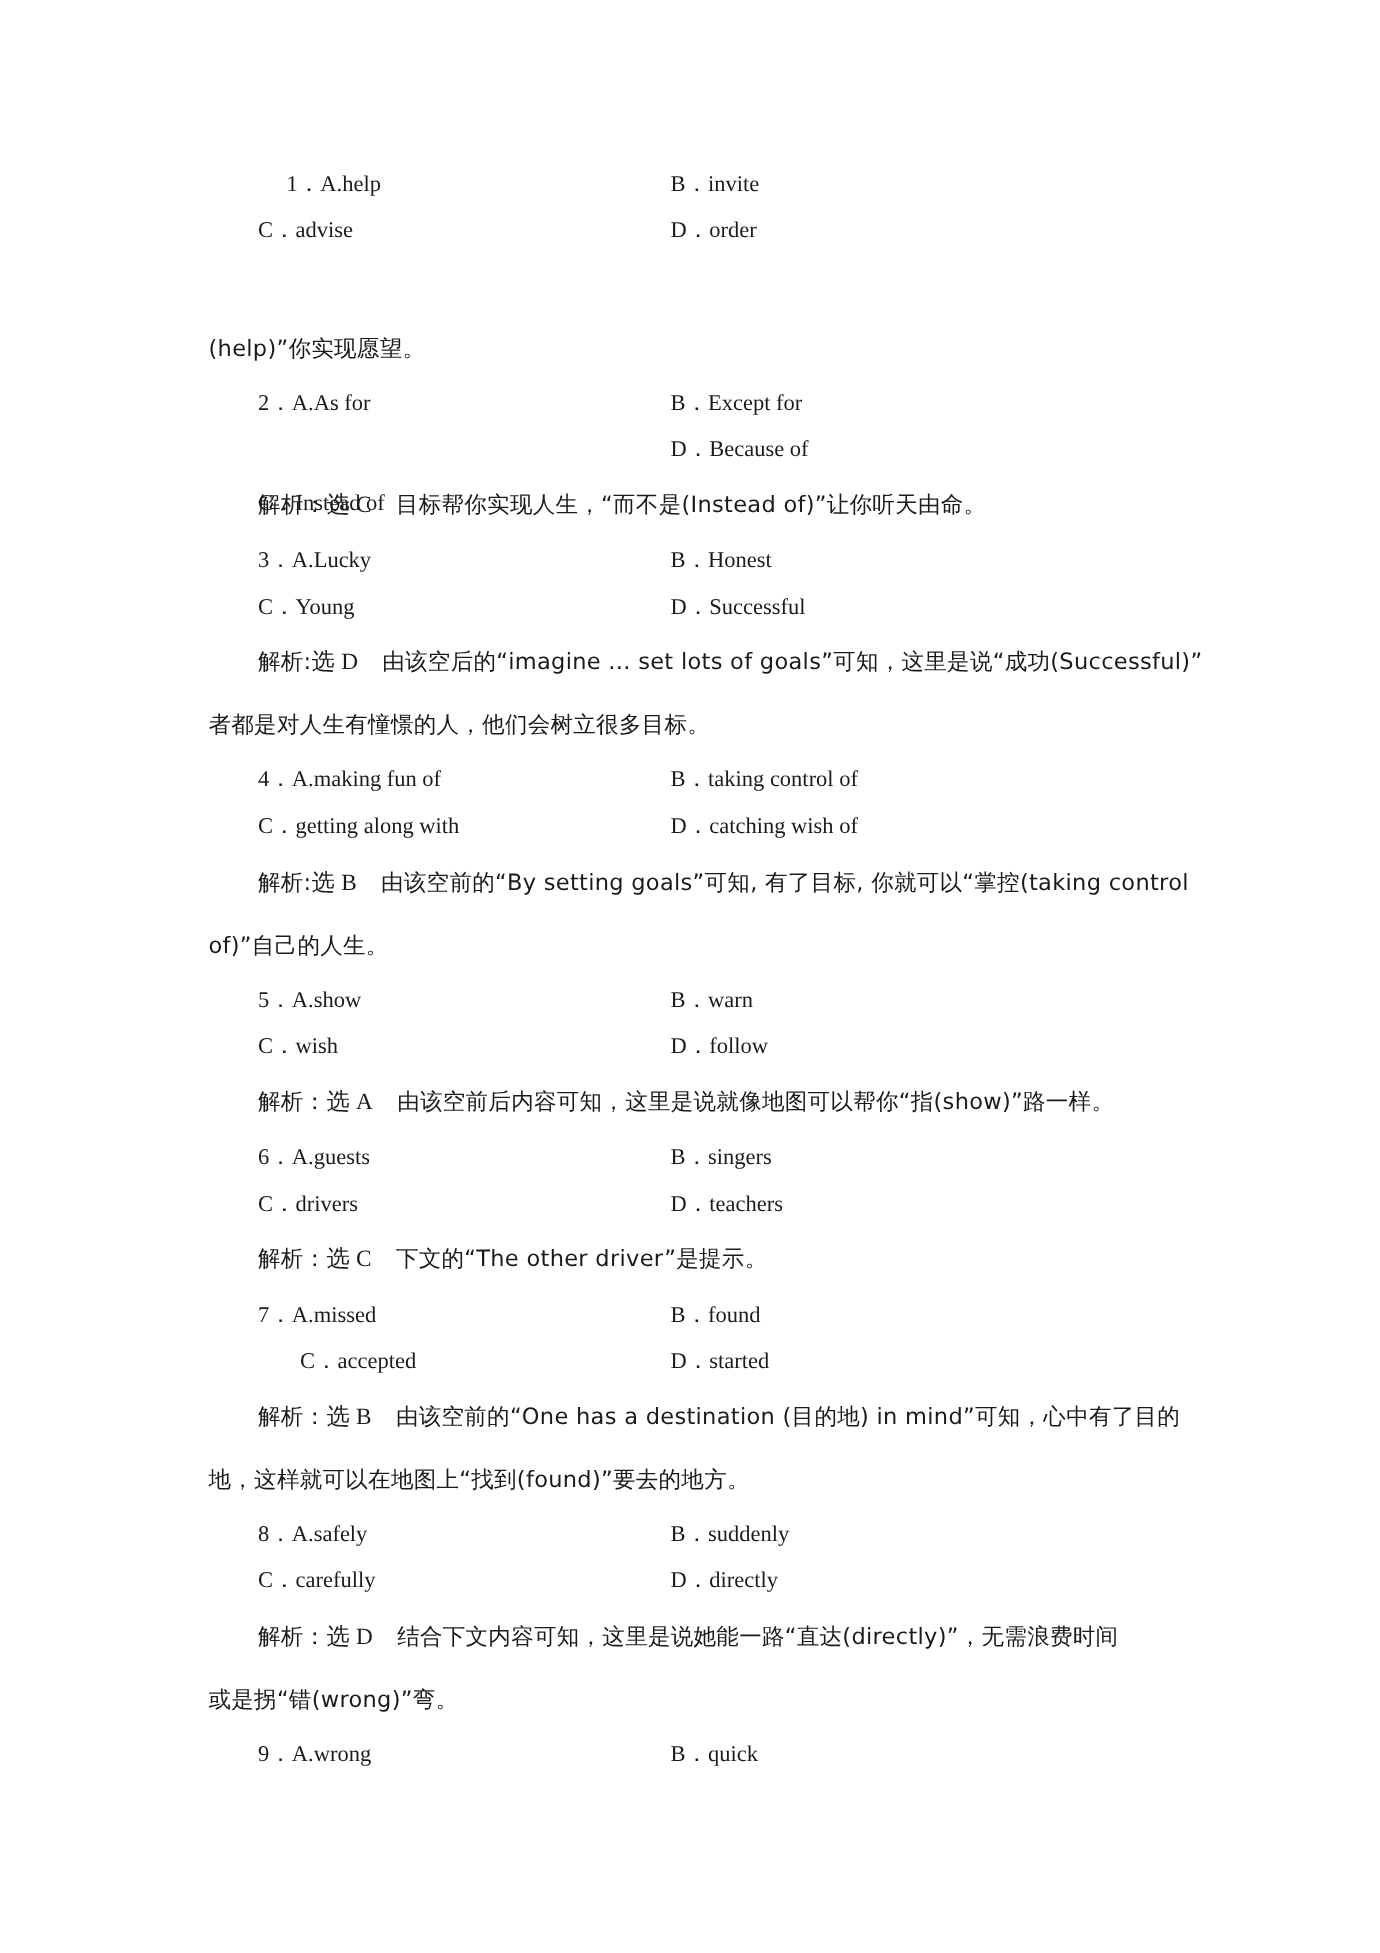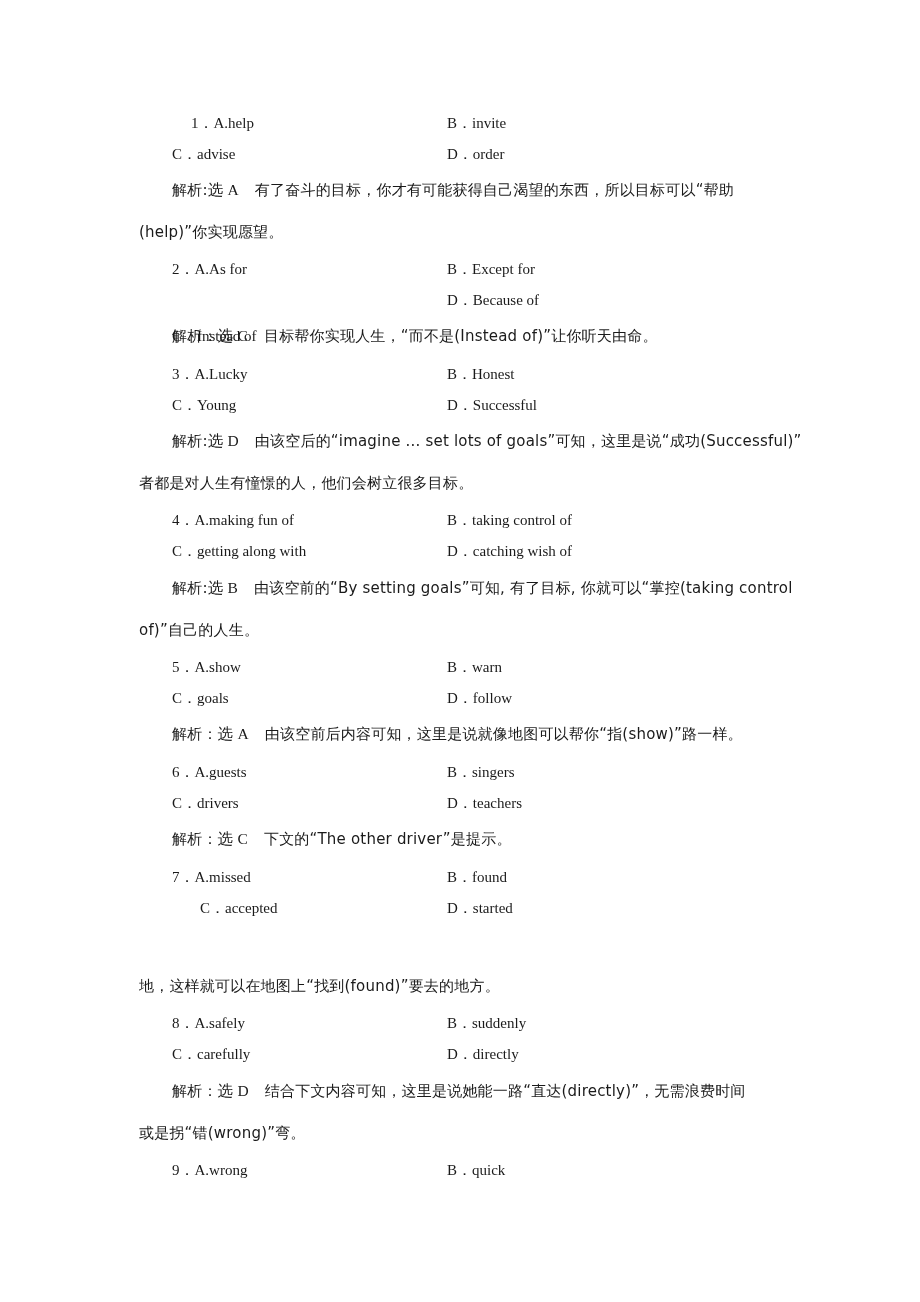--- a/index.html
+++ b/index.html
@@ -43,53 +43,53 @@
     }
   </style>
 </head>
 <body>
 
 <div class="page" id="page">
     <div class="line opt-a" style="top: 113px; margin-left: 19px;"><span>1</span><span>．</span><span>A.</span><span>help</span></div>
     <div class="line opt-b" style="top: 113px;"><span>B</span><span>．</span><span>invite</span></div>
     <div class="line opt-a" style="top: 144px;"><span>C</span><span>．</span><span>advise</span></div>
     <div class="line opt-b" style="top: 144px;"><span>D</span><span>．</span><span>order</span></div>
-    <div class="line expl-first" style="top: 180px;"><span>解析:</span><span class="en" style="margin-right: 16px;">选 A</span><span>有了奋斗的目标，你才有可能获得自己渴望的东西，所以目标可以“帮助</span></div>
     <div class="line expl-cont" style="top: 222px;">(help)”你实现愿望。</div>
     <div class="line opt-a" style="top: 259px;"><span>2</span><span>．</span><span>A.</span><span>As for</span></div>
     <div class="line opt-b" style="top: 259px;"><span>B</span><span>．</span><span>Except for</span></div>
     <div class="line opt-a" style="top: 290px; margin-top: 36px;"><span>C</span><span>．</span><span>Instead of</span></div>
     <div class="line opt-b" style="top: 290px;"><span>D</span><span>．</span><span>Because of</span></div>
     <div class="line expl-first" style="top: 326px;"><span>解析：</span><span class="en" style="margin-right: 16px;">选 C</span><span>目标帮你实现人生，“而不是(Instead of)”让你听天由命。</span></div>
     <div class="line opt-a" style="top: 364px;"><span>3</span><span>．</span><span>A.</span><span>Lucky</span></div>
     <div class="line opt-b" style="top: 364px;"><span>B</span><span>．</span><span>Honest</span></div>
     <div class="line opt-a" style="top: 395px;"><span>C</span><span>．</span><span>Young</span></div>
     <div class="line opt-b" style="top: 395px;"><span>D</span><span>．</span><span>Successful</span></div>
     <div class="line expl-first" style="top: 431px;"><span>解析:</span><span class="en" style="margin-right: 16px;">选 D</span><span>由该空后的“imagine ... set lots of goals”可知，这里是说“成功(Successful)”</span></div>
     <div class="line expl-cont" style="top: 473px;">者都是对人生有憧憬的人，他们会树立很多目标。</div>
     <div class="line opt-a" style="top: 510px;"><span>4</span><span>．</span><span>A.</span><span>making fun of</span></div>
     <div class="line opt-b" style="top: 510px;"><span>B</span><span>．</span><span>taking control of</span></div>
     <div class="line opt-a" style="top: 541px;"><span>C</span><span>．</span><span>getting along with</span></div>
     <div class="line opt-b" style="top: 541px;"><span>D</span><span>．</span><span>catching wish of</span></div>
     <div class="line expl-first" style="top: 578px;"><span>解析:</span><span class="en" style="margin-right: 16px;">选 B</span><span>由该空前的“By setting goals”可知, 有了目标, 你就可以“掌控(taking control</span></div>
     <div class="line expl-cont" style="top: 620px;">of)”自己的人生。</div>
     <div class="line opt-a" style="top: 657px;"><span>5</span><span>．</span><span>A.</span><span>show</span></div>
     <div class="line opt-b" style="top: 657px;"><span>B</span><span>．</span><span>warn</span></div>
-    <div class="line opt-a" style="top: 688px;"><span>C</span><span>．</span><span>goals</span></div>
+    <div class="line opt-a" style="top: 688px;"><span>C</span><span>．</span><span>wish</span></div>
     <div class="line opt-b" style="top: 688px;"><span>D</span><span>．</span><span>follow</span></div>
     <div class="line expl-first" style="top: 724px;"><span>解析：</span><span class="en" style="margin-right: 16px;">选 A</span><span>由该空前后内容可知，这里是说就像地图可以帮你“指(show)”路一样。</span></div>
     <div class="line opt-a" style="top: 762px;"><span>6</span><span>．</span><span>A.</span><span>guests</span></div>
     <div class="line opt-b" style="top: 762px;"><span>B</span><span>．</span><span>singers</span></div>
     <div class="line opt-a" style="top: 793px;"><span>C</span><span>．</span><span>drivers</span></div>
     <div class="line opt-b" style="top: 793px;"><span>D</span><span>．</span><span>teachers</span></div>
     <div class="line expl-first" style="top: 829px;"><span>解析：</span><span class="en" style="margin-right: 16px;">选 C</span><span>下文的“The other driver”是提示。</span></div>
     <div class="line opt-a" style="top: 867px;"><span>7</span><span>．</span><span>A.</span><span>missed</span></div>
     <div class="line opt-b" style="top: 867px;"><span>B</span><span>．</span><span>found</span></div>
     <div class="line opt-a" style="top: 898px; margin-left: 28px;"><span>C</span><span>．</span><span>accepted</span></div>
     <div class="line opt-b" style="top: 898px;"><span>D</span><span>．</span><span>started</span></div>
+    <div class="line expl-first" style="top: 934px;"><span>解析：</span><span class="en" style="margin-right: 16px;">选 B</span><span>由该空前的“One has a destination (目的地) in mind”可知，心中有了目的</span></div>
     <div class="line expl-cont" style="top: 976px;">地，这样就可以在地图上“找到(found)”要去的地方。</div>
     <div class="line opt-a" style="top: 1013px;"><span>8</span><span>．</span><span>A.</span><span>safely</span></div>
     <div class="line opt-b" style="top: 1013px;"><span>B</span><span>．</span><span>suddenly</span></div>
     <div class="line opt-a" style="top: 1044px;"><span>C</span><span>．</span><span>carefully</span></div>
     <div class="line opt-b" style="top: 1044px;"><span>D</span><span>．</span><span>directly</span></div>
     <div class="line expl-first" style="top: 1081px;"><span>解析：</span><span class="en" style="margin-right: 16px;">选 D</span><span>结合下文内容可知，这里是说她能一路“直达(directly)”，无需浪费时间</span></div>
     <div class="line expl-cont" style="top: 1123px;">或是拐“错(wrong)”弯。</div>
     <div class="line opt-a" style="top: 1160px;"><span>9</span><span>．</span><span>A.</span><span>wrong</span></div>
     <div class="line opt-b" style="top: 1160px;"><span>B</span><span>．</span><span>quick</span></div>
   </div>

